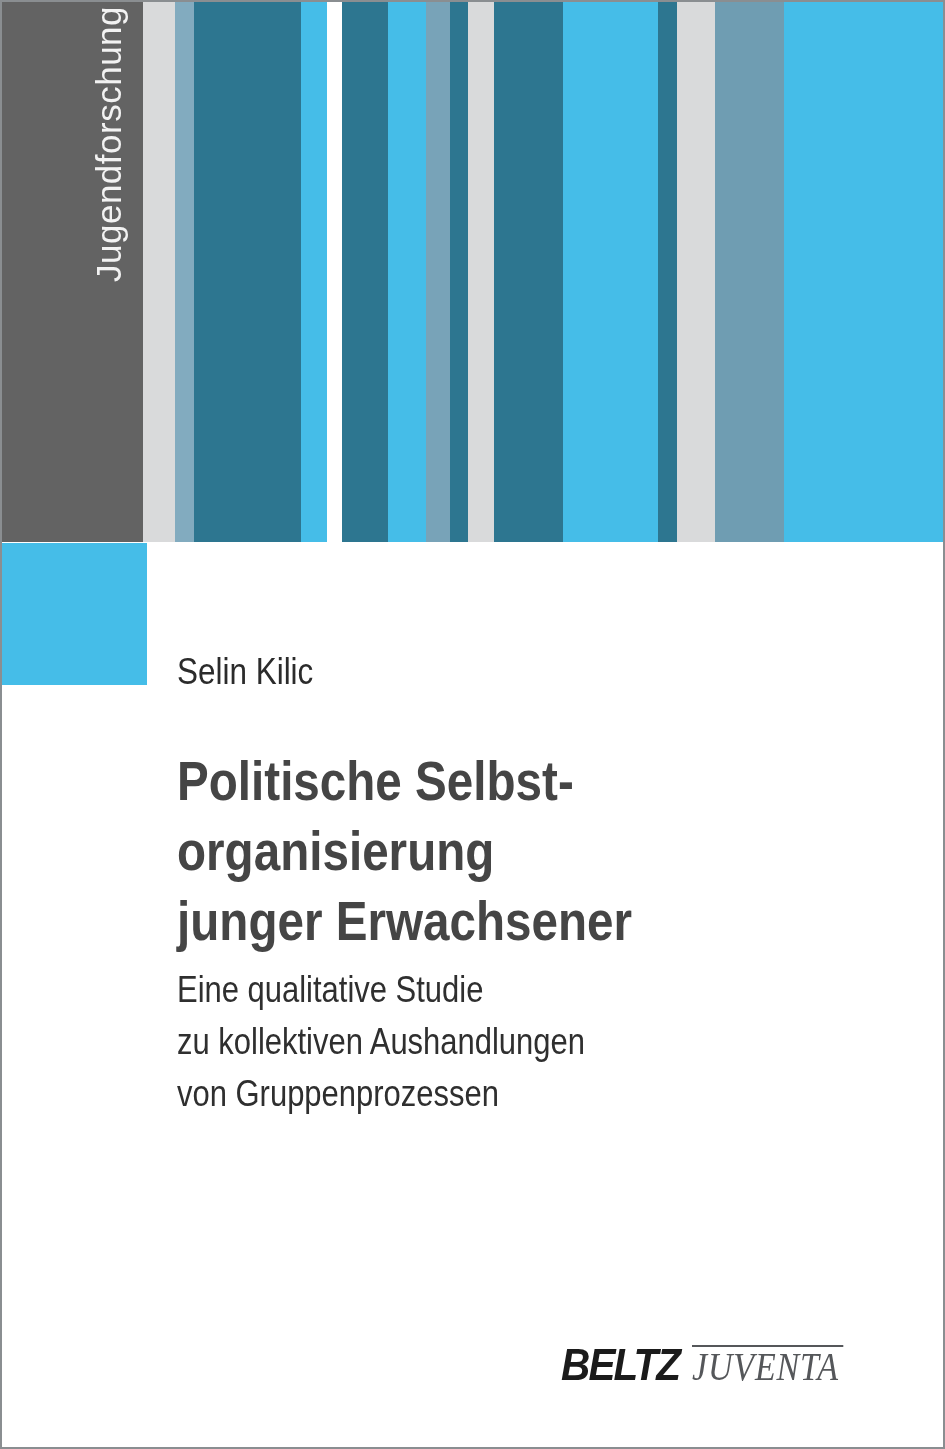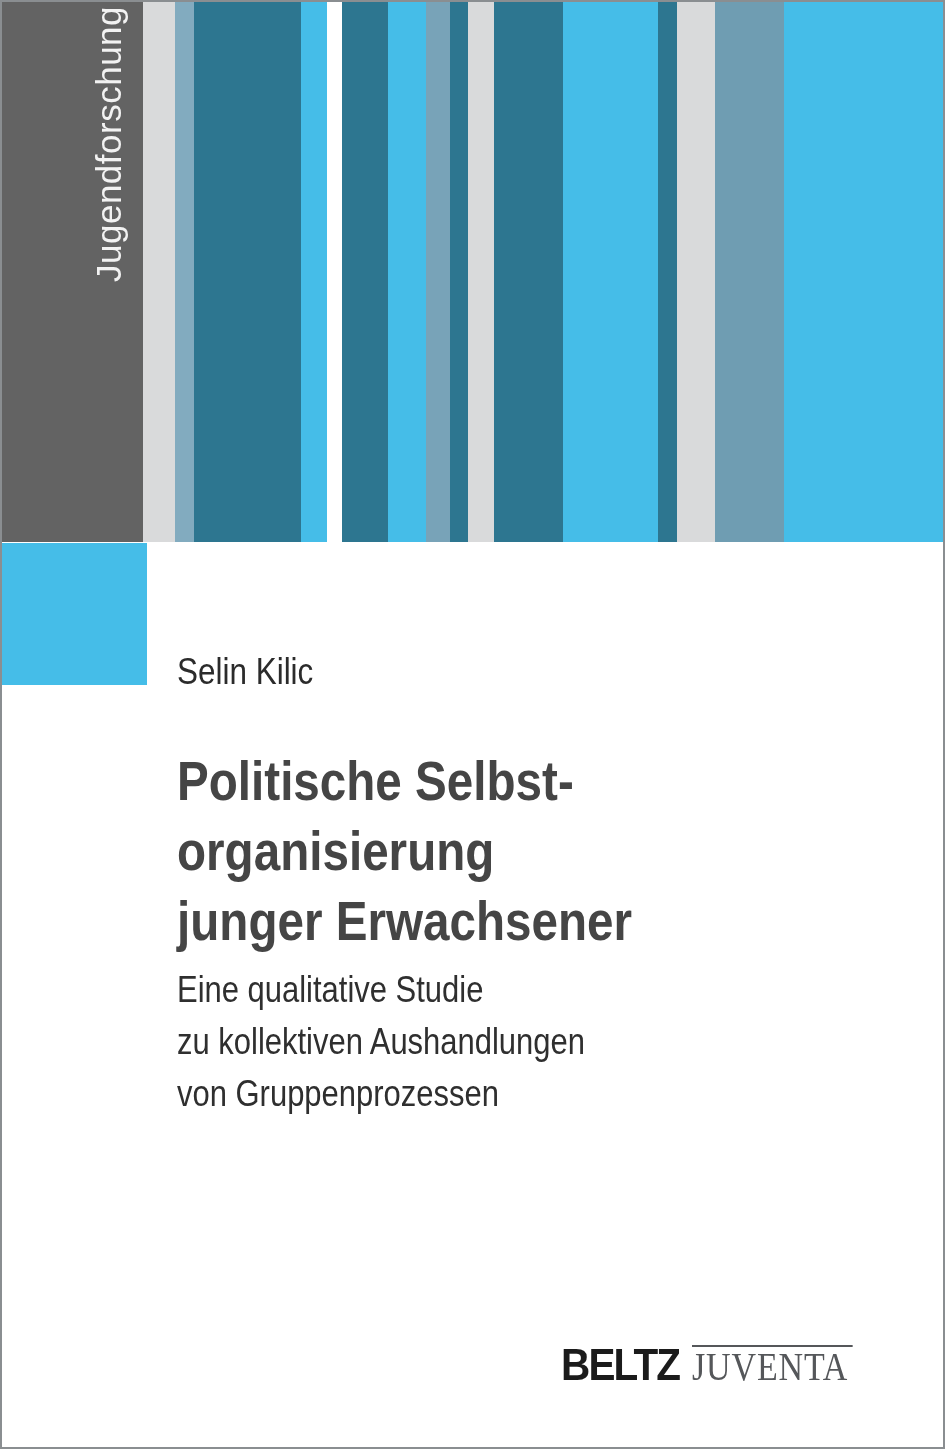--- a/index.html
+++ b/index.html
@@ -69,20 +69,21 @@
     color: #2f2f2f;
     transform: scaleX(0.86);
     transform-origin: left top;
     white-space: nowrap;
   }
   .publisher {
     position: absolute;
     left: 559px; top: 1341px;
     display: flex;
     align-items: baseline;
+    font-style: italic;
   }
   .beltz {
     font-size: 44px;
     line-height: 1;
     font-weight: bold;
     letter-spacing: -2px;
     color: #1b1b1b;
     transform: scaleX(0.92);
     transform-origin: left bottom;
     white-space: nowrap;

